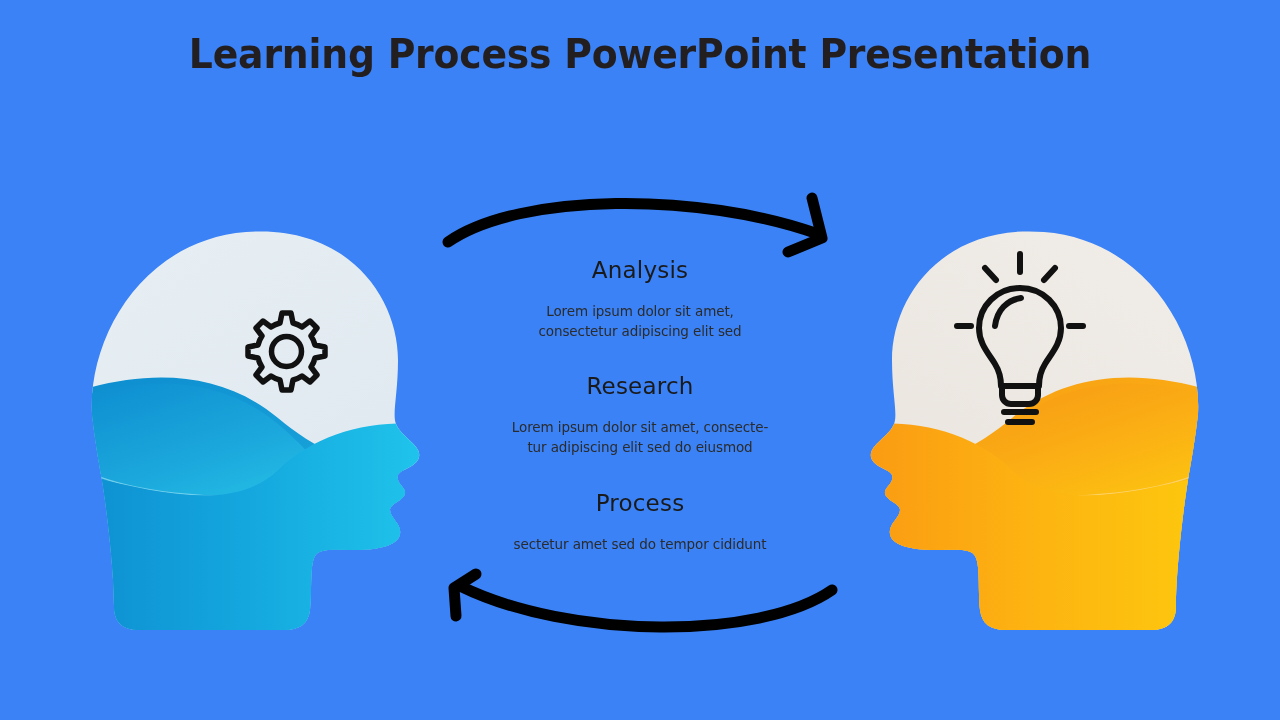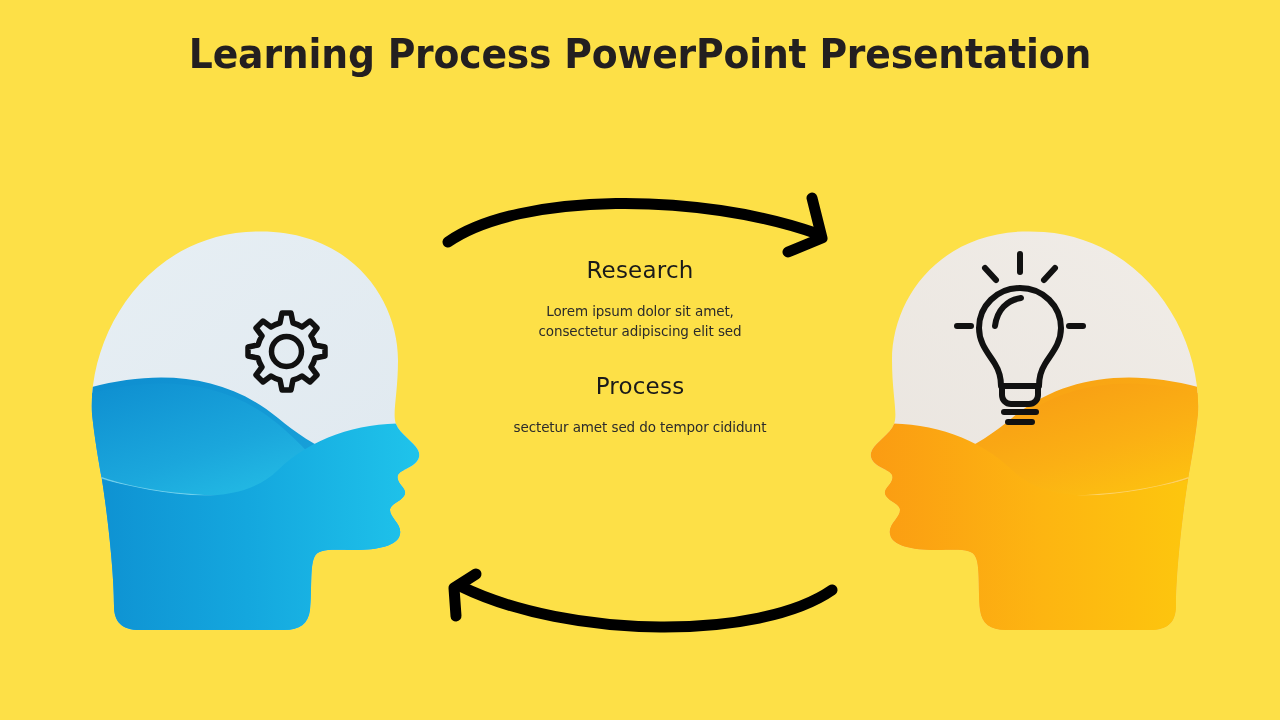--- a/index.html
+++ b/index.html
@@ -11,21 +11,21 @@
     width: 1280px;
     height: 720px;
     overflow: hidden;
     font-family: "DejaVu Sans", sans-serif;
     position: relative;
   }
 
   .slide {
     position: absolute;
     inset: 0;
-    background: #fde047;
+    background: #3b82f6;
   }
 
   
   .title {
     position: absolute;
     left: 0;
     right: 0;
     top: 28px;
     text-align: center;
     font-family: "DejaVu Sans", sans-serif;
@@ -271,27 +271,34 @@
   </svg>
 
   <svg class="arrow-bottom" viewBox="0 0 420 86">
     <path d="M 402,32 C 330,82 140,82 30,28" fill="none" stroke="#000000" stroke-width="11" stroke-linecap="round"></path>
     <path d="M 46,16 L 24,30 L 26,58" fill="none" stroke="#000000" stroke-width="11" stroke-linecap="round" stroke-linejoin="round"></path>
   </svg>
 
   <div class="center-col">
 
     <div class="step s1">
-      <div class="step-title">Research</div>
+      <div class="step-title">Analysis</div>
       <div class="step-desc">
         <span>Lorem ipsum dolor sit amet,</span>
         <span>consectetur adipiscing elit sed</span>
       </div>
     </div>
 
+    <div class="step s2">
+      <div class="step-title">Research</div>
+      <div class="step-desc">
+        <span>Lorem ipsum dolor sit amet, consecte-</span>
+        <span>tur adipiscing elit sed do eiusmod</span>
+      </div>
+    </div>
 
     <div class="step s3">
       <div class="step-title">Process</div>
       <div class="step-desc">
         <span>sectetur amet sed do tempor cididunt</span>
       </div>
     </div>
 
   </div>
 </div>

